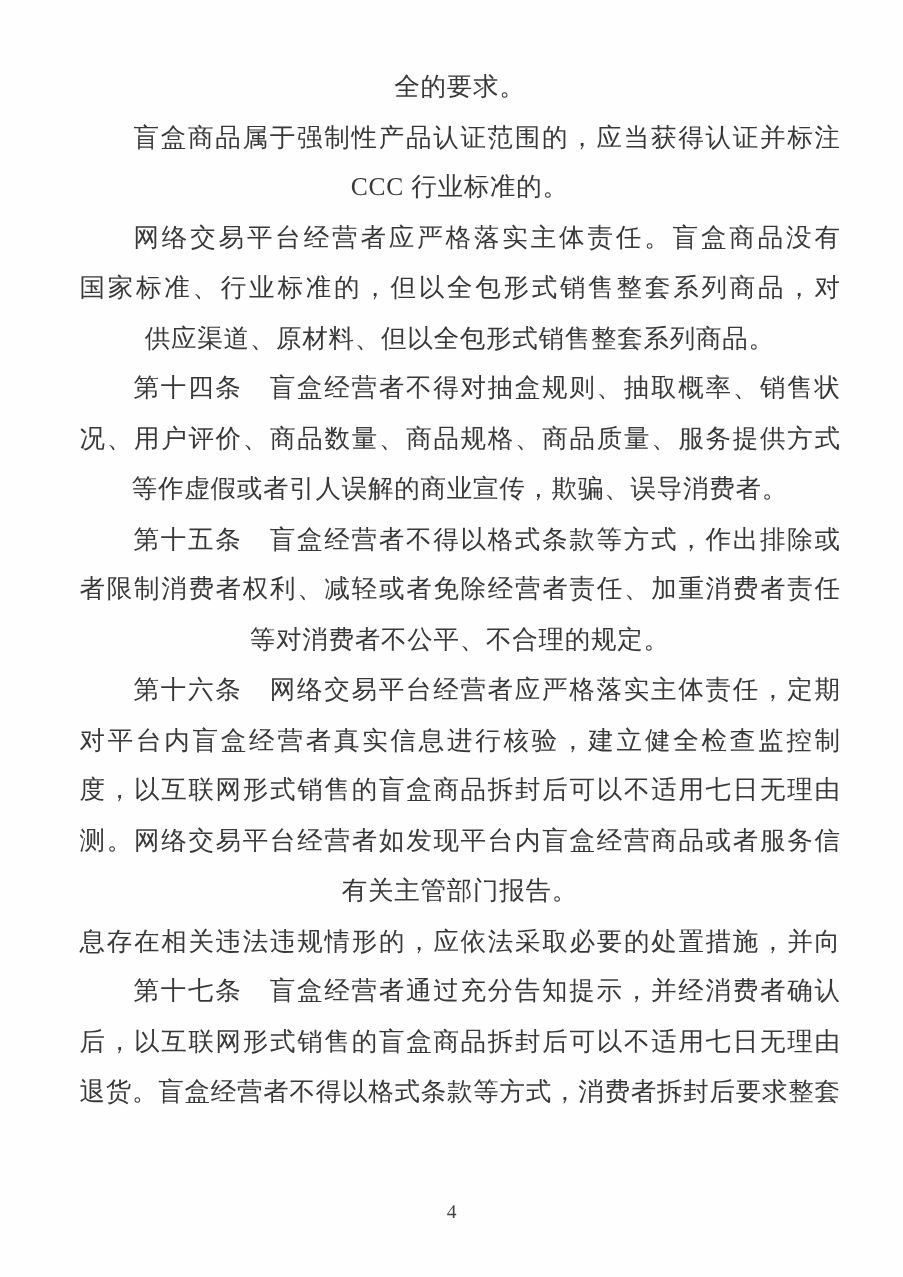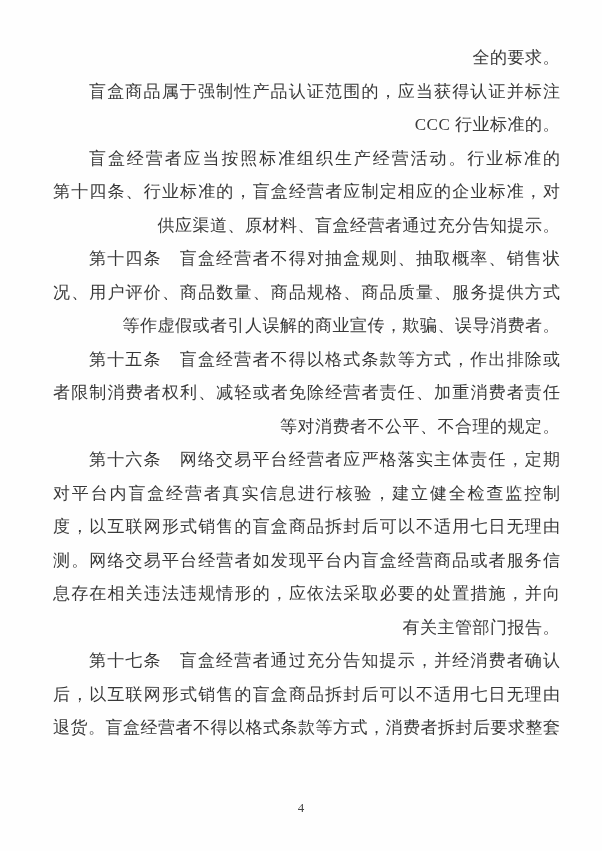--- a/index.html
+++ b/index.html
@@ -21,21 +21,21 @@
     left: 53px;
     top: 41px;
     width: 507px;
   }
   .line {
     height: 33.5px;
     line-height: 33.5px;
     font-size: 17px;
     white-space: nowrap;
     letter-spacing: 0.5px;
-    text-align: right;
+    text-align: center;
   }
   .line.just {
     white-space: normal;
     text-align: justify;
     text-align-last: justify;
     text-justify: inter-character;
     letter-spacing: 0;
   }
   .line.ind {
     text-indent: 36px;
@@ -51,33 +51,33 @@
   }
 </style>
 </head>
 <body>
 
 <div class="page">
   <div class="text-block">
     <div class="line">全的要求。</div>
     <div class="line ind just">盲盒商品属于强制性产品认证范围的，应当获得认证并标注</div>
     <div class="line">CCC 行业标准的。</div>
-    <div class="line ind just">盲盒经营者应当按照标准组织生产经营活动。行业标准的</div>
-    <div class="line just">第十四条、行业标准的，盲盒经营者应制定相应的企业标准，对</div>
-    <div class="line">供应渠道、原材料、盲盒经营者通过充分告知提示。</div>
+    <div class="line ind just">网络交易平台经营者应严格落实主体责任。盲盒商品没有</div>
+    <div class="line just">国家标准、行业标准的，但以全包形式销售整套系列商品，对</div>
+    <div class="line">供应渠道、原材料、但以全包形式销售整套系列商品。</div>
     <div class="line ind just">第十四条　盲盒经营者不得对抽盒规则、抽取概率、销售状</div>
     <div class="line just">况、用户评价、商品数量、商品规格、商品质量、服务提供方式</div>
     <div class="line">等作虚假或者引人误解的商业宣传，欺骗、误导消费者。</div>
     <div class="line ind just">第十五条　盲盒经营者不得以格式条款等方式，作出排除或</div>
     <div class="line just">者限制消费者权利、减轻或者免除经营者责任、加重消费者责任</div>
     <div class="line">等对消费者不公平、不合理的规定。</div>
     <div class="line ind just">第十六条　网络交易平台经营者应严格落实主体责任，定期</div>
     <div class="line just">对平台内盲盒经营者真实信息进行核验，建立健全检查监控制</div>
     <div class="line just">度，以互联网形式销售的盲盒商品拆封后可以不适用七日无理由</div>
     <div class="line just">测。网络交易平台经营者如发现平台内盲盒经营商品或者服务信</div>
+    <div class="line">有关主管部门报告。</div>
     <div class="line just">息存在相关违法违规情形的，应依法采取必要的处置措施，并向</div>
-    <div class="line">有关主管部门报告。</div>
     <div class="line ind just">第十七条　盲盒经营者通过充分告知提示，并经消费者确认</div>
     <div class="line just">后，以互联网形式销售的盲盒商品拆封后可以不适用七日无理由</div>
     <div class="line just">退货。盲盒经营者不得以格式条款等方式，消费者拆封后要求整套</div>
   </div>
   <div class="page-number">4</div>
 </div>
 
 </body></html>

